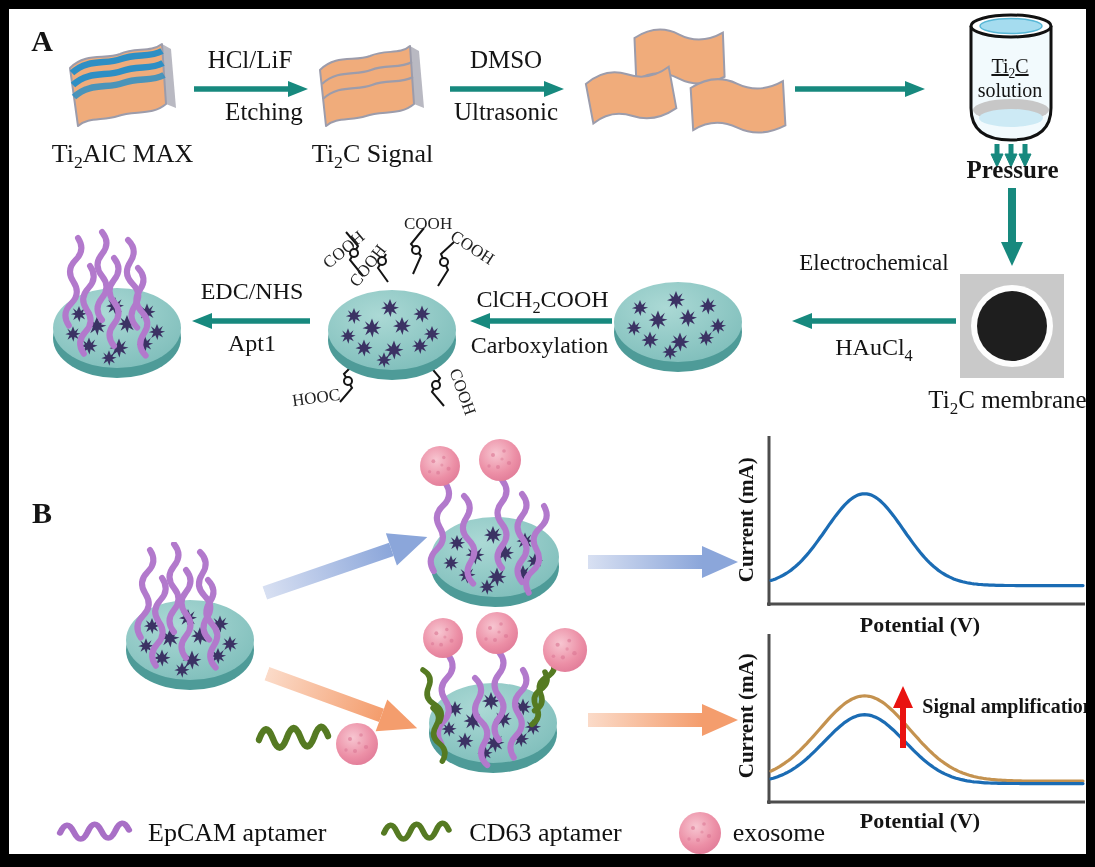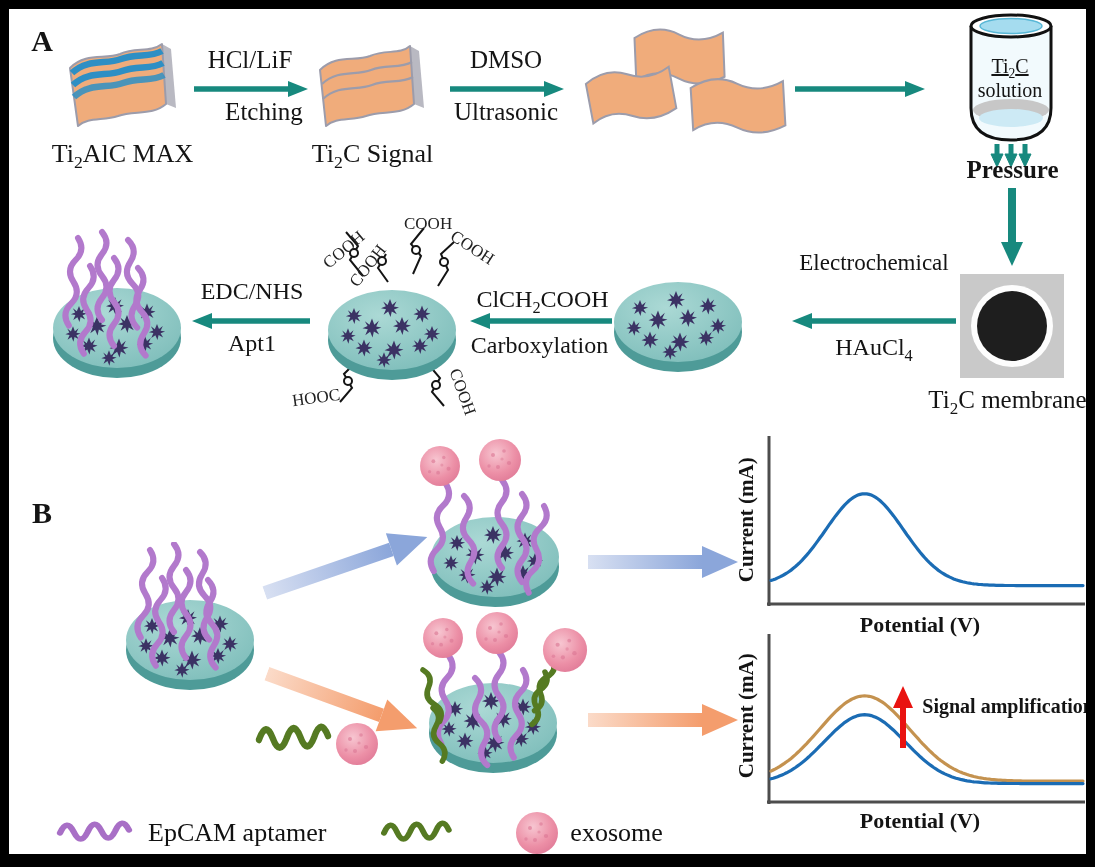--- a/index.html
+++ b/index.html
@@ -317,20 +317,21 @@
   <div class="legend-item">
     <svg width="82" height="26">
           <use href="#sqh" transform="translate(4,4) scale(1.15,1)" stroke="#a86fc6"></use>
         </svg>
     <span class="legend-text">EpCAM aptamer</span>
   </div>
   <div class="legend-item">
     <svg width="78" height="26">
           <use href="#sqh" transform="translate(3,4) scale(1.08,1)" stroke="#557a22"></use>
         </svg>
+    <span class="legend-text">CD63 aptamer</span>
   </div>
   <div class="legend-item">
     <svg width="46" height="46">
           <use href="#exo" transform="translate(23,23)"></use>
         </svg>
     <span class="legend-text">exosome</span>
   </div>
 </div>
 
 </div>

